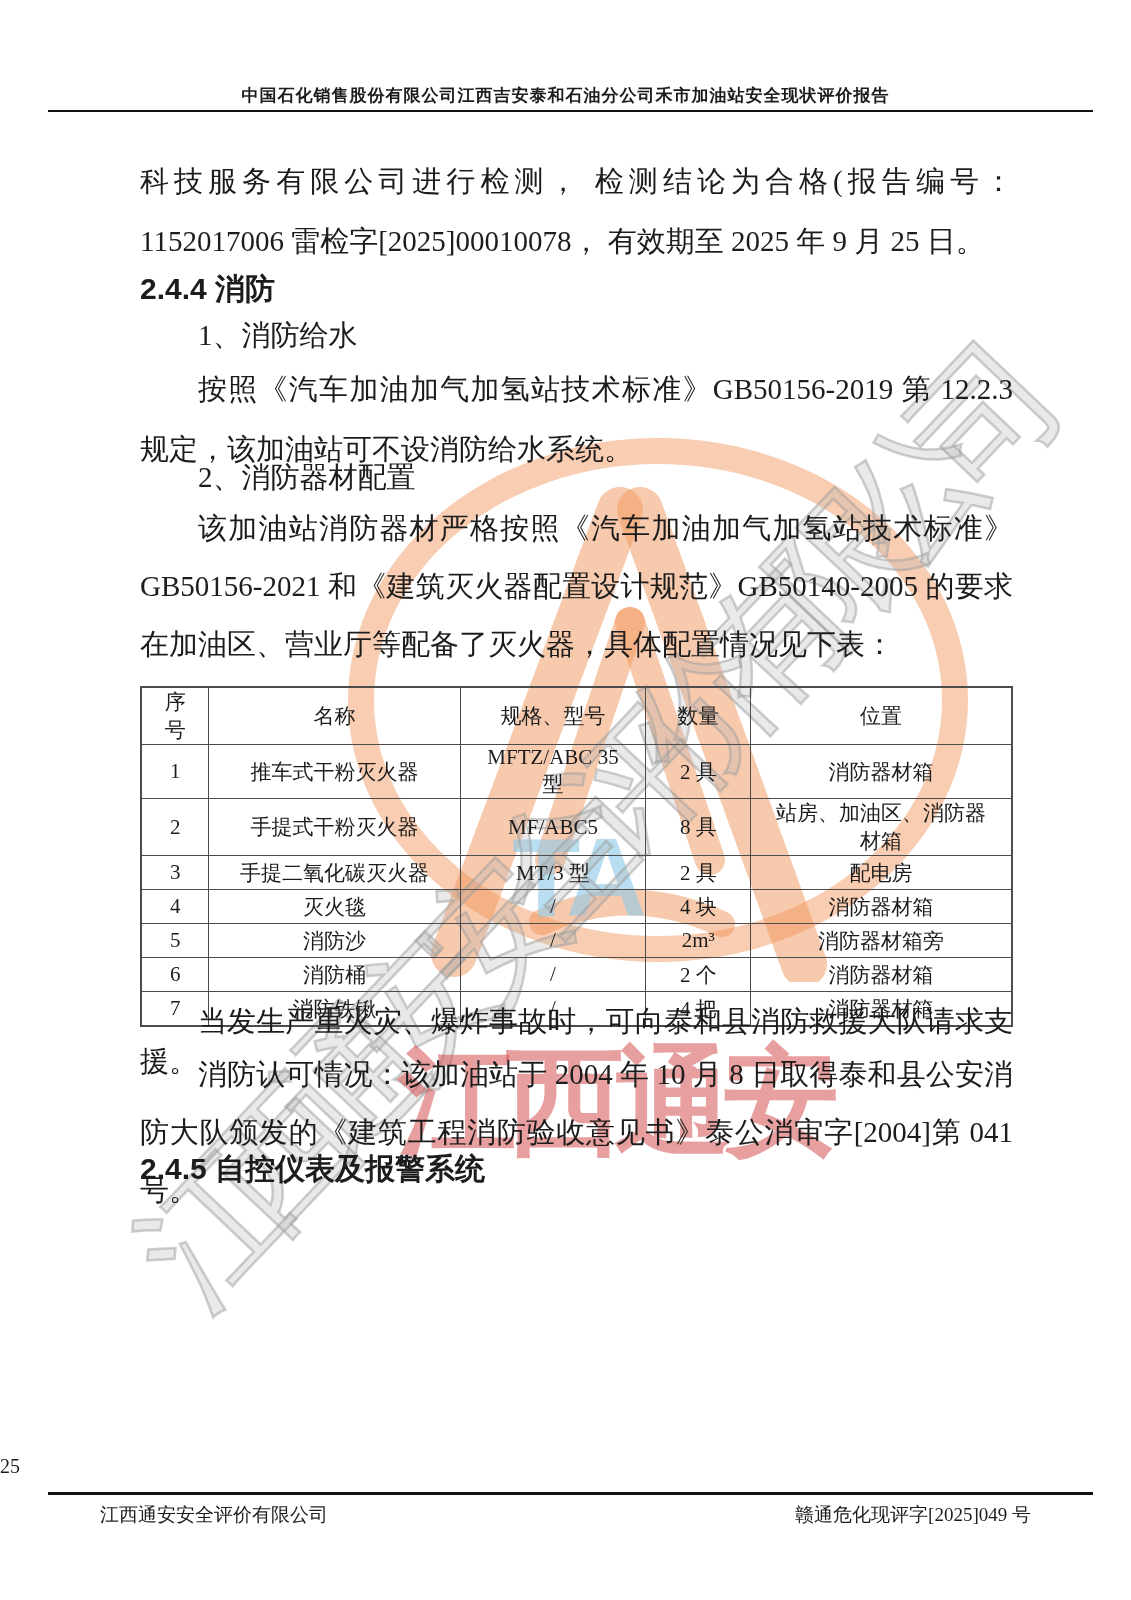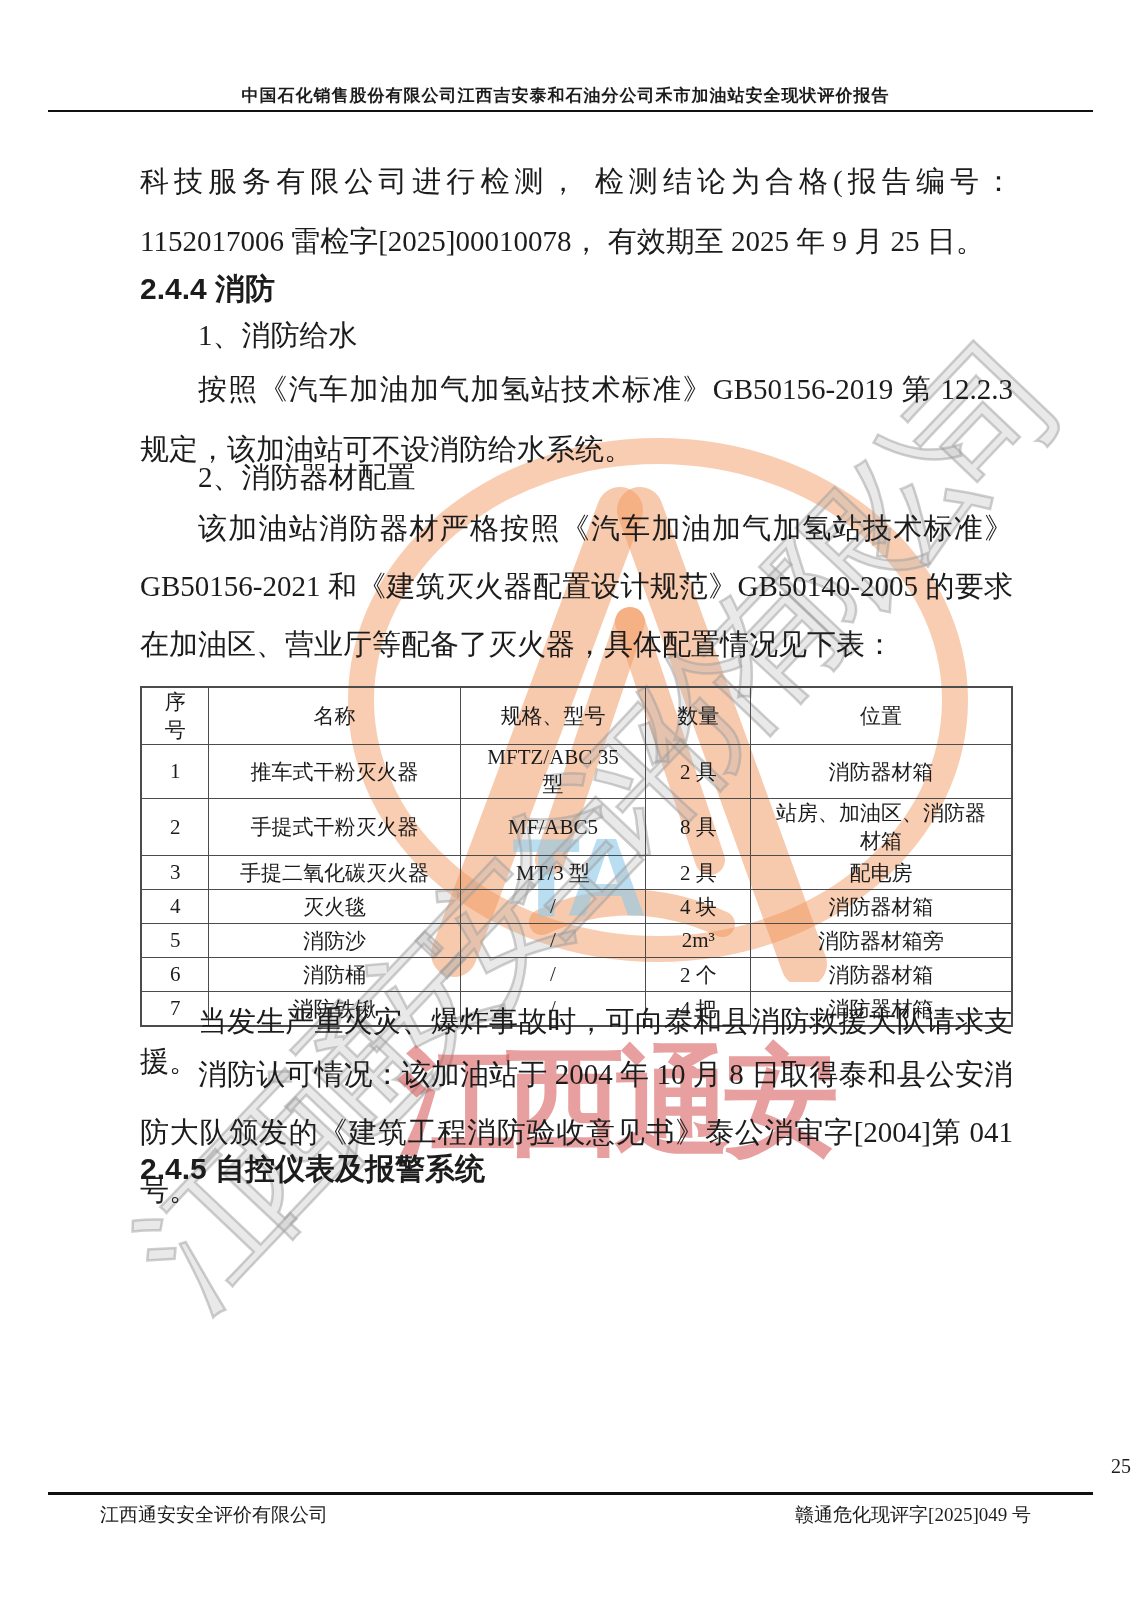--- a/index.html
+++ b/index.html
@@ -92,21 +92,21 @@
     padding:0 16px;
     height:33px;
     background:transparent;
   }
   .fire-table tr.head td{height:40px;}
   .fire-table{border:2px solid #4c4c4c;}
   
   .pg-num{
     position:absolute;z-index:1;
     left:0;top:1455px;width:100%;
-    text-align:right;font-size:20px;
+    text-align:left;font-size:20px;
   }
   .ftr-rule{
     position:absolute;z-index:1;
     left:48px;right:38px;top:1492px;
     border-top:3px solid #111;
   }
   .ftr-row{
     position:absolute;z-index:1;
     left:100px;right:100px;top:1502px;
     display:flex;justify-content:space-between;

